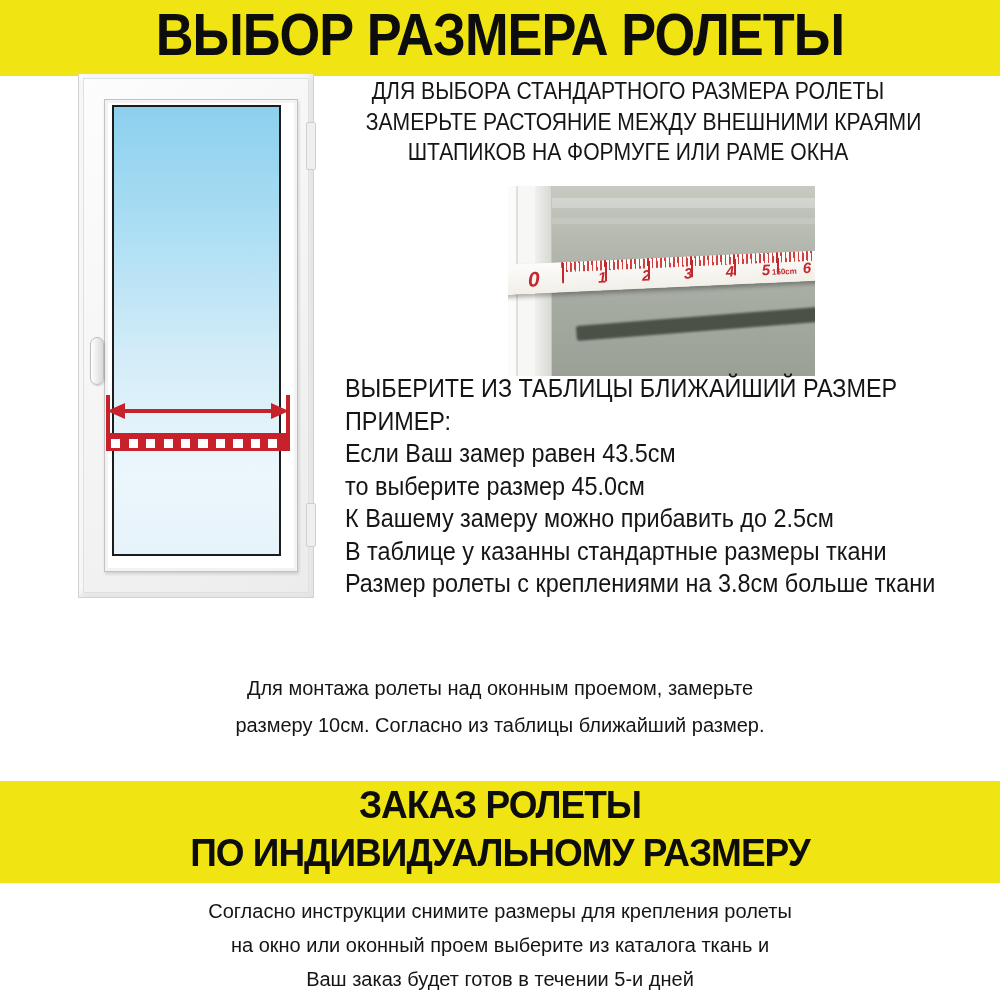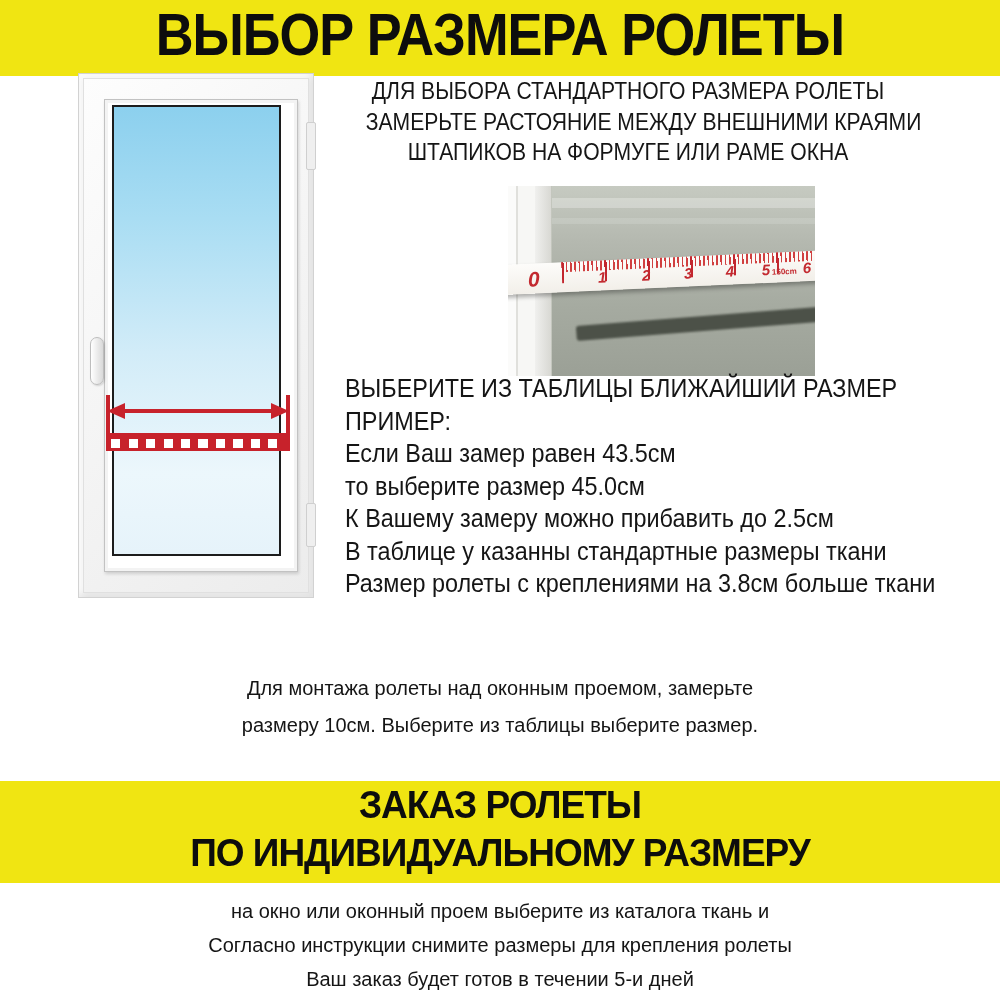--- a/index.html
+++ b/index.html
@@ -138,26 +138,26 @@
     <div>ПРИМЕР:</div>
     <div>Если Ваш замер равен 43.5см</div>
     <div>то выберите размер 45.0см</div>
     <div>К Вашему замеру можно прибавить до 2.5см</div>
     <div>В таблице у казанны стандартные размеры ткани</div>
     <div>Размер ролеты с креплениями на 3.8см больше ткани</div>
   </div>
 
   <div class="para para-mount">
     <div>Для монтажа ролеты над оконным проемом, замерьте</div>
-    <div>размеру 10см. Выберите из таблицы выберите размер.</div>
+    <div>размеру 10см. Согласно из таблицы ближайший размер.</div>
   </div>
 
   <header class="banner banner-3">
     <div class="btxt">ЗАКАЗ РОЛЕТЫ</div>
     <div class="btxt">ПО ИНДИВИДУАЛЬНОМУ РАЗМЕРУ</div>
   </header>
   <div class="para para-order">
+    <div>Согласно инструкции снимите размеры для крепления ролеты</div>
     <div>на окно или оконный проем выберите из каталога ткань и</div>
-    <div>Согласно инструкции снимите размеры для крепления ролеты</div>
     <div>Ваш заказ будет готов в течении 5-и дней</div>
   </div>
 
 </div>
 
 </body></html>

